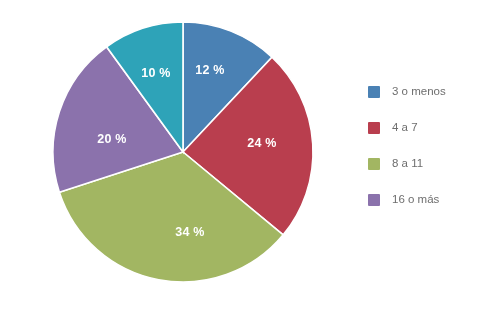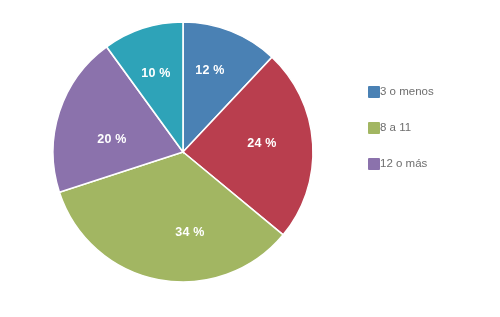--- a/index.html
+++ b/index.html
@@ -49,21 +49,21 @@
     align-items: center;
     height: 36px;
   }
   .legend-swatch {
     width: 12px;
     height: 12px;
     flex: 0 0 12px;
     border-radius: 1px;
   }
   .legend-label {
-    margin-left: 0;
+    margin-left: 12px;
     font-family: "Liberation Sans", sans-serif;
     font-size: 11.5px;
     color: #6e6e6e;
     white-space: nowrap;
     line-height: 1;
   }
 </style>
 </head>
 <body>
 
@@ -87,22 +87,26 @@
         </g>
     </svg>
   </div>
 
   <div id="legend">
       <div class="legend-item">
         <span class="legend-swatch" style="background: rgb(74, 129, 180);"></span>
         <span class="legend-label" style="color: rgb(110, 110, 110);">3 o menos</span>
       </div>
       <div class="legend-item">
+        <span class="legend-swatch" style="background: rgb(185, 62, 78);"></span>
+        <span class="legend-label" style="color: rgb(110, 110, 110);">4 a 7</span>
+      </div>
+      <div class="legend-item">
         <span class="legend-swatch" style="background: rgb(162, 182, 98);"></span>
         <span class="legend-label" style="color: rgb(110, 110, 110);">8 a 11</span>
       </div>
       <div class="legend-item">
         <span class="legend-swatch" style="background: rgb(139, 114, 172);"></span>
-        <span class="legend-label" style="color: rgb(110, 110, 110);">12 o más</span>
+        <span class="legend-label" style="color: rgb(110, 110, 110);">16 o más</span>
       </div>
     </div>
 
 </div>
 
 </body></html>

